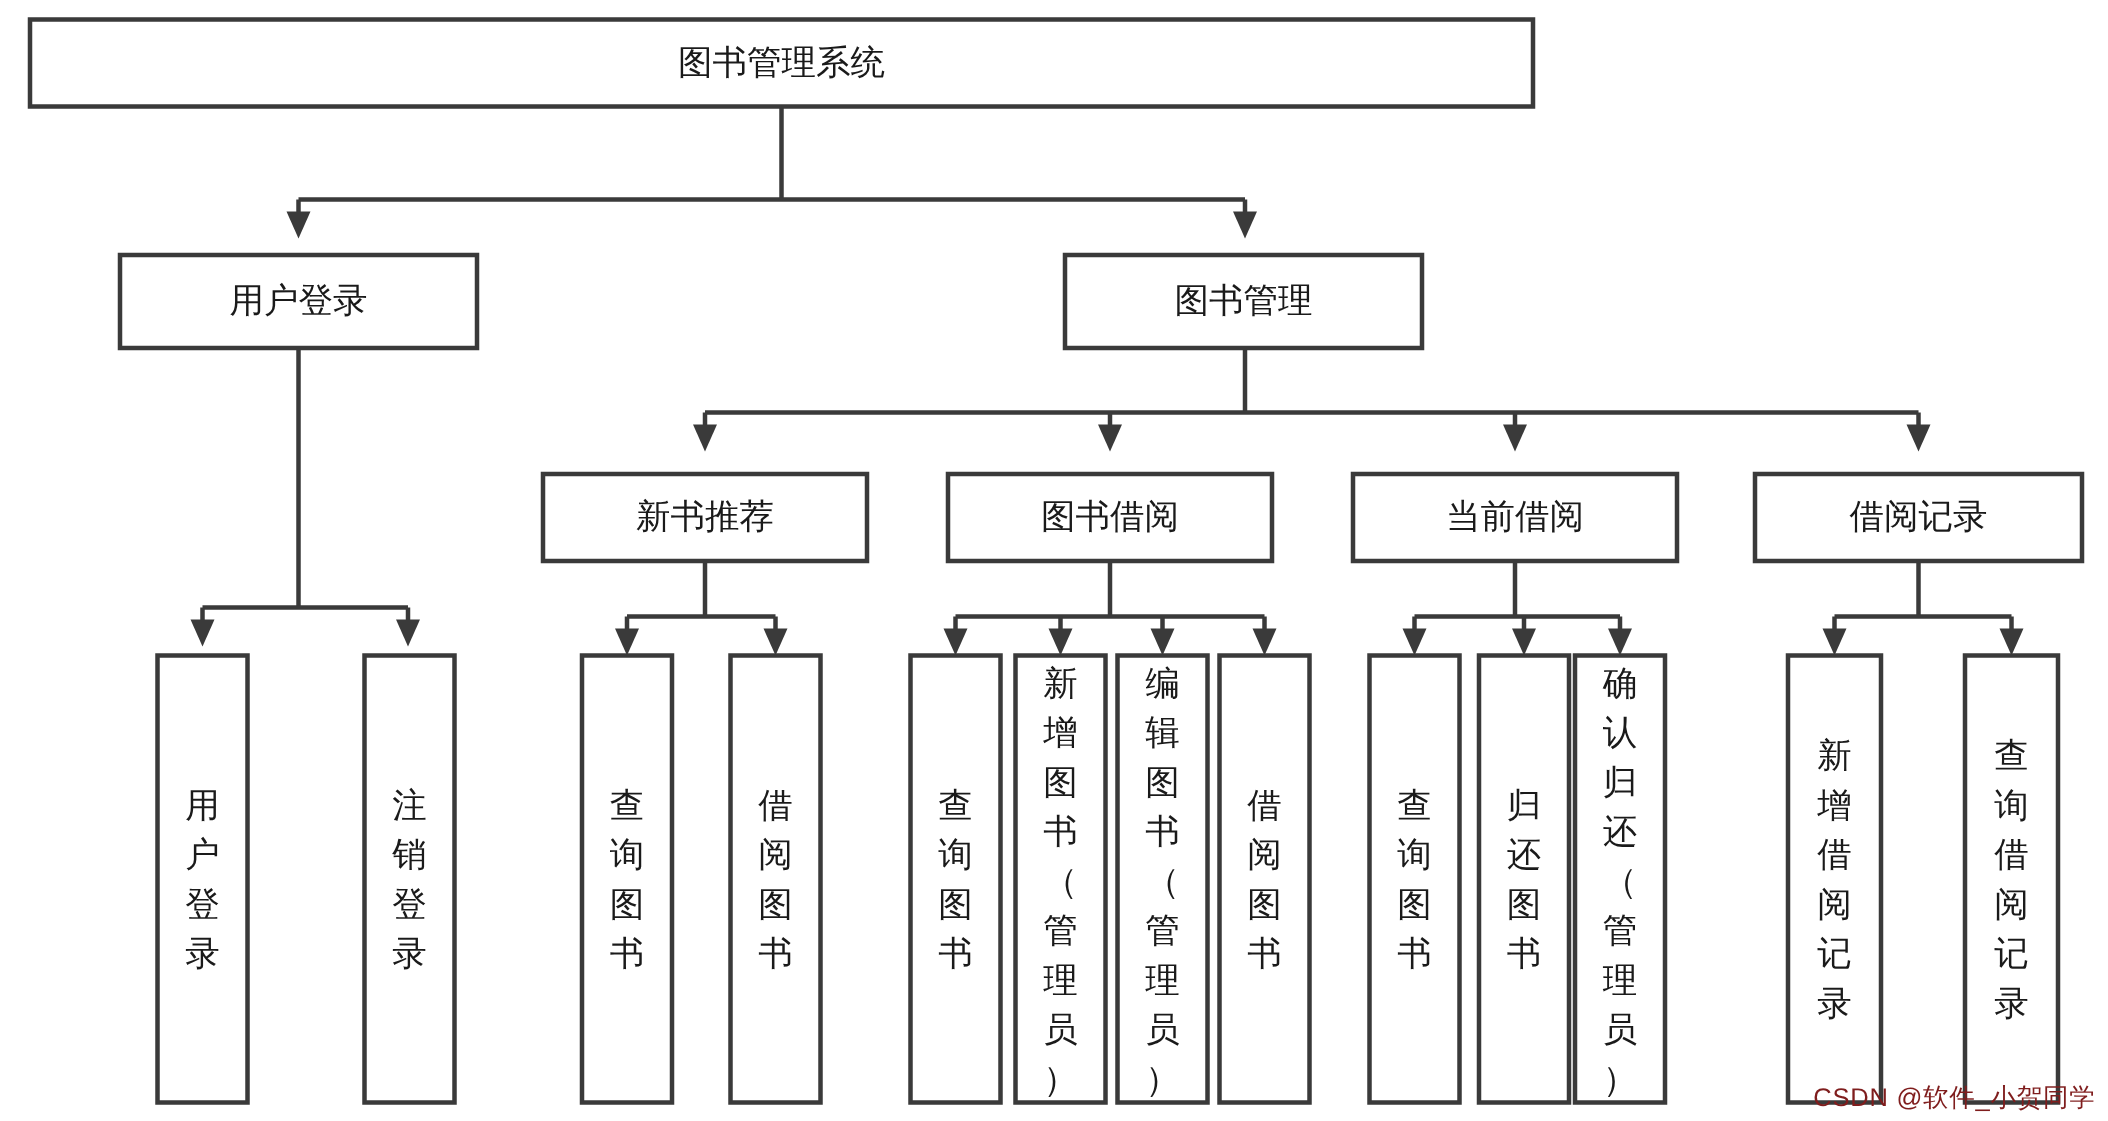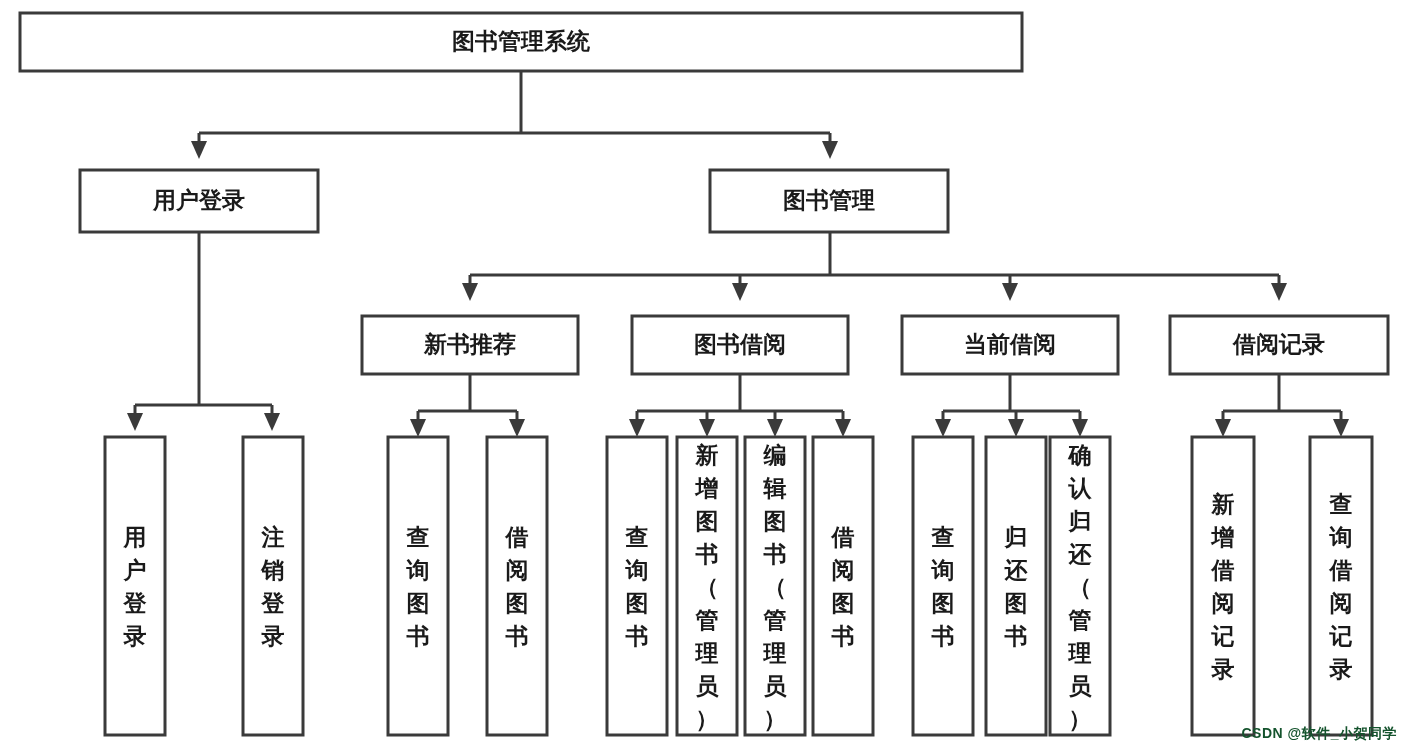--- a/index.html
+++ b/index.html
@@ -1,25 +1,25 @@
 <!DOCTYPE html>
 <html><head>
 <meta charset="utf-8">
 <style>
   html,body{margin:0;padding:0;background:#ffffff;}
   body{width:1405px;height:747px;overflow:hidden;font-family:"Liberation Sans","DejaVu Sans",sans-serif;}
-  #diagram-root{position:relative;width:1405px;height:747px;background:#fff;font-weight:bold;}
+  #diagram-root{position:relative;width:1405px;height:747px;background:#fff;}
   svg#tree{position:absolute;left:0;top:0;width:1405px;height:747px;}
   .node-box{fill:#ffffff;stroke:#3a3a3a;stroke-width:3;}
   .connector{stroke:#3a3a3a;stroke-width:3;fill:none;}
   .arrow-head{fill:#3a3a3a;stroke:none;}
   .node-label{fill:#1a1a1a;font-family:"Liberation Sans","DejaVu Sans",sans-serif;font-size:23px;text-anchor:middle;dominant-baseline:middle;}
   .leaf-label{fill:#1a1a1a;font-family:"Liberation Sans","DejaVu Sans",sans-serif;font-size:23px;text-anchor:middle;}
   .leaf-label tspan{dominant-baseline:middle;}
-  .watermark{position:absolute;right:8px;bottom:4px;font-size:14px;color:#14532d;font-family:"Liberation Sans","DejaVu Sans",sans-serif;letter-spacing:.5px;white-space:nowrap;}
+  .watermark{position:absolute;right:8px;bottom:4px;font-size:17px;color:#7f1d1d;font-family:"Liberation Sans","DejaVu Sans",sans-serif;letter-spacing:.5px;white-space:nowrap;}
 </style>
 </head>
 <body>
 
 <div id="diagram-root">
   <svg id="tree" viewBox="0 0 1405 747">
     <g id="edges-layer">
         <g>
           <path class="connector" d="M 521 71 L 521 133"></path>
           <path class="connector" d="M 199 133 L 830 133"></path>

